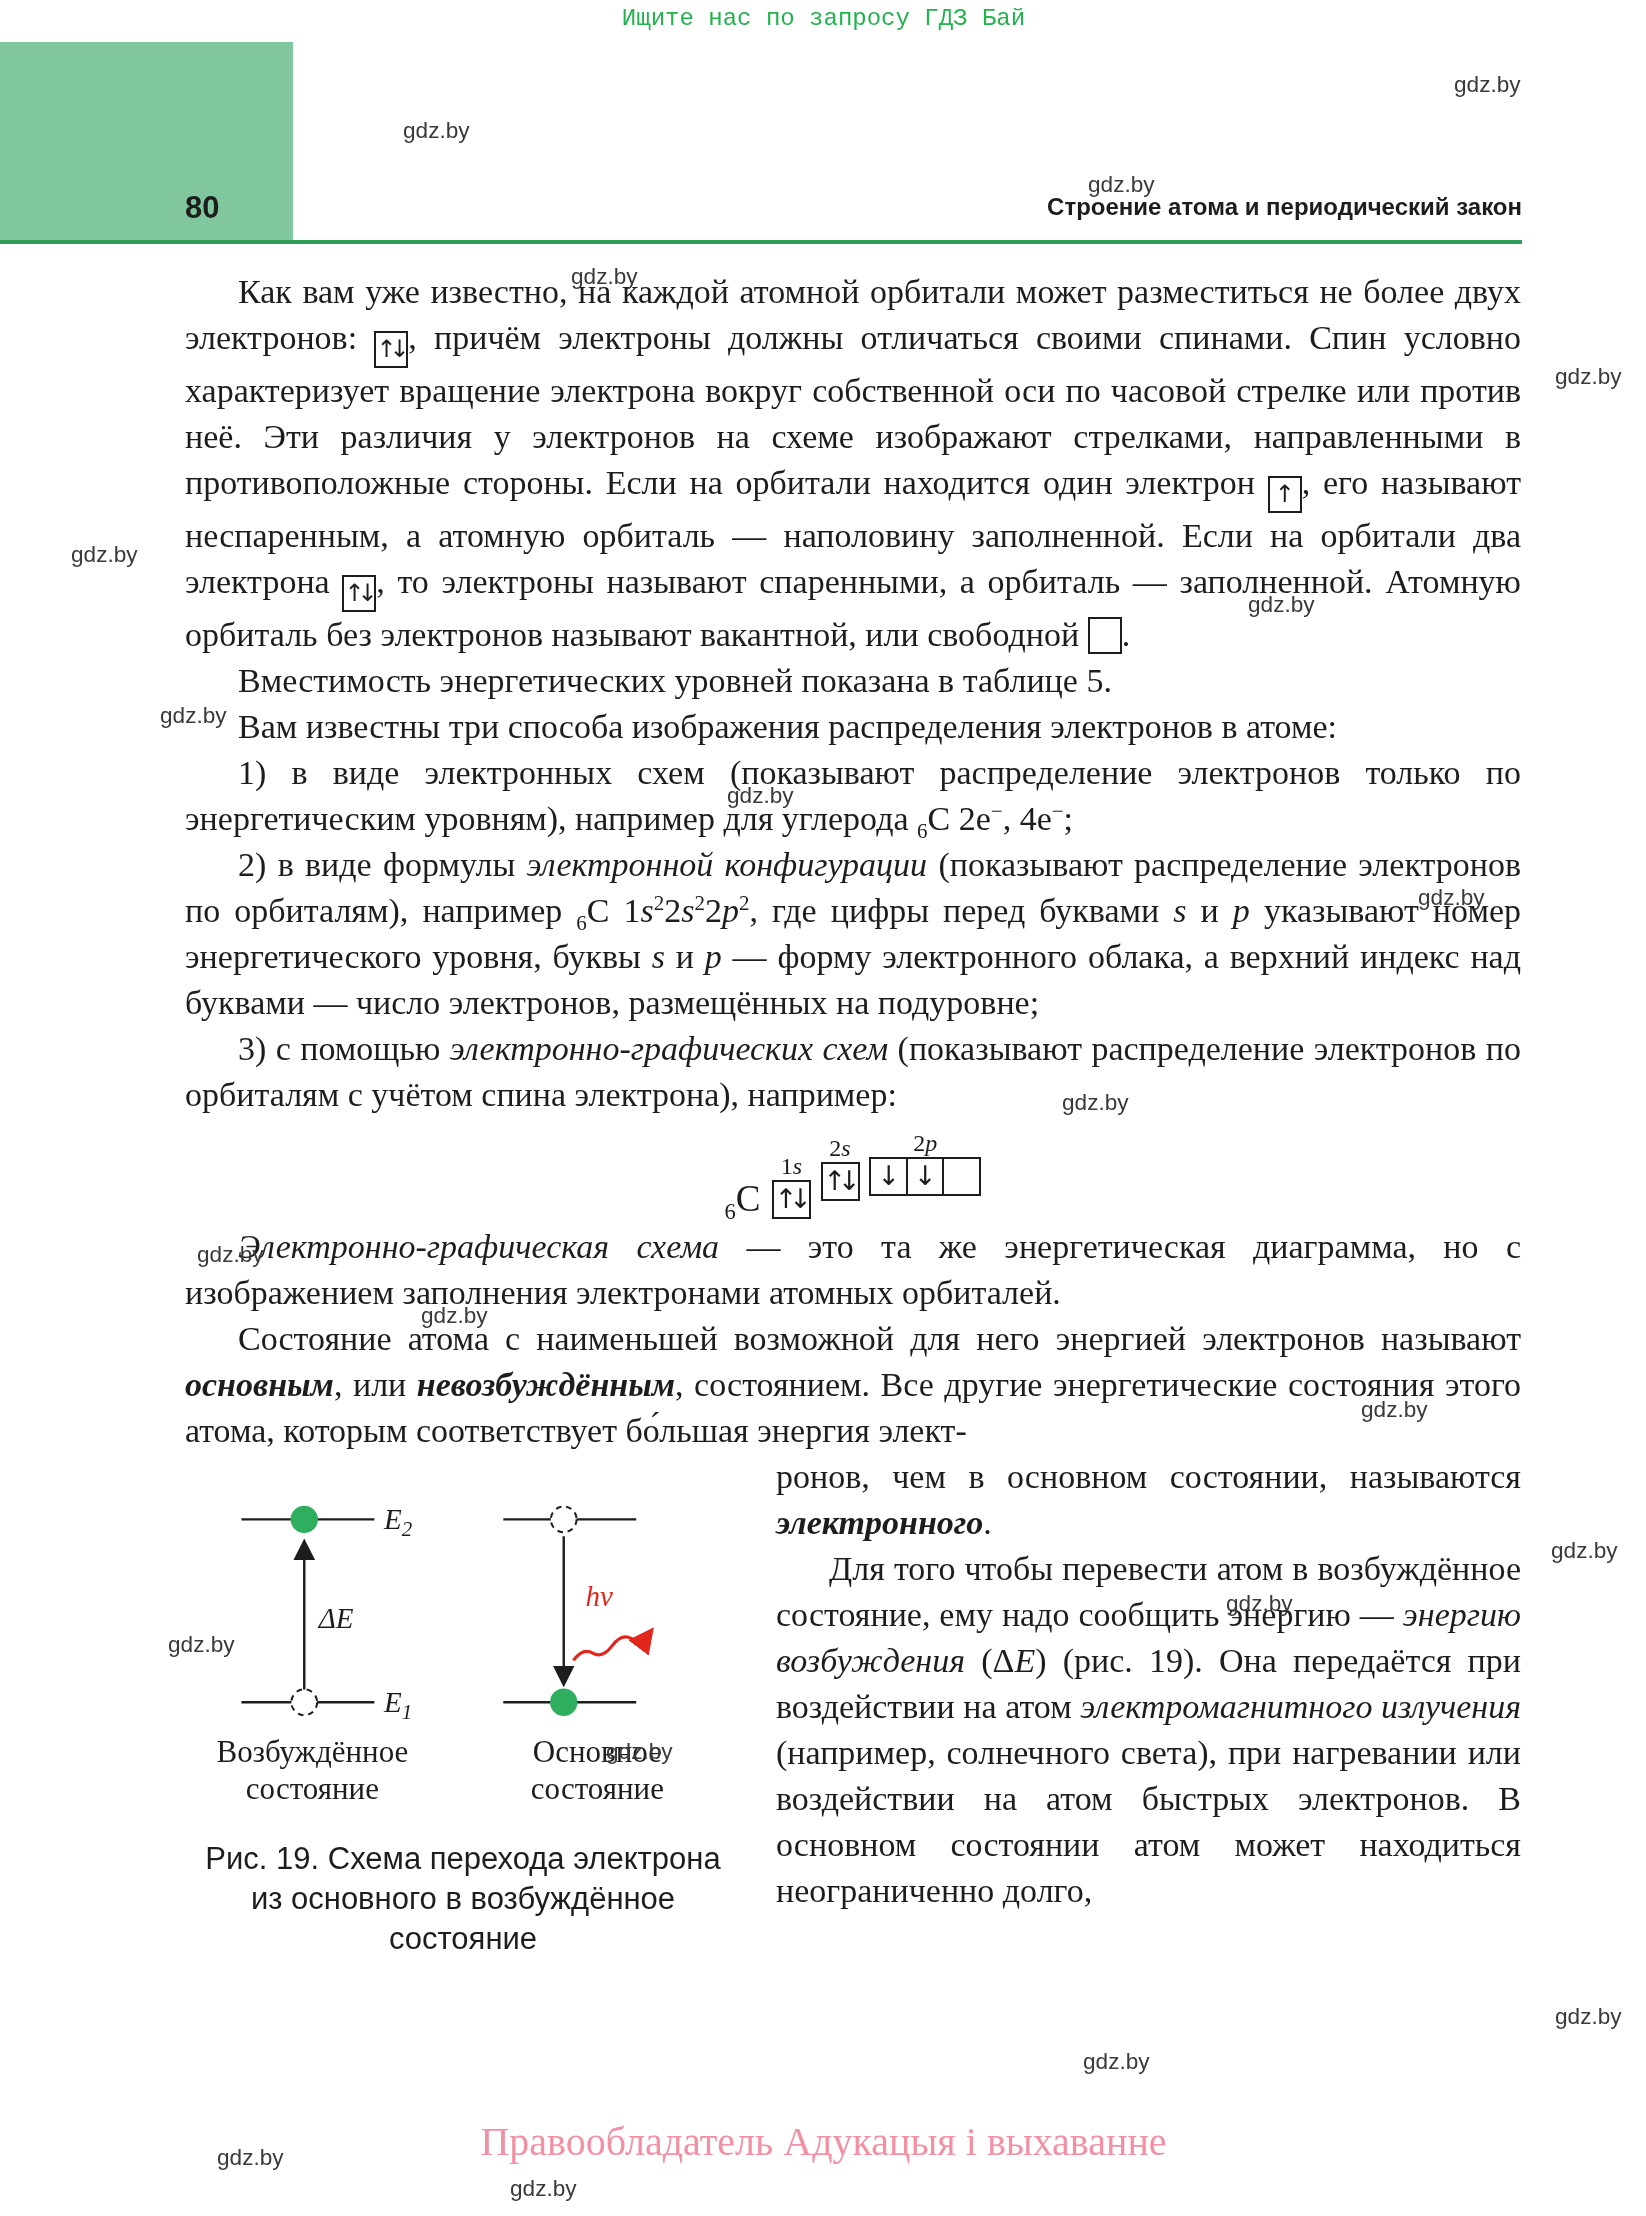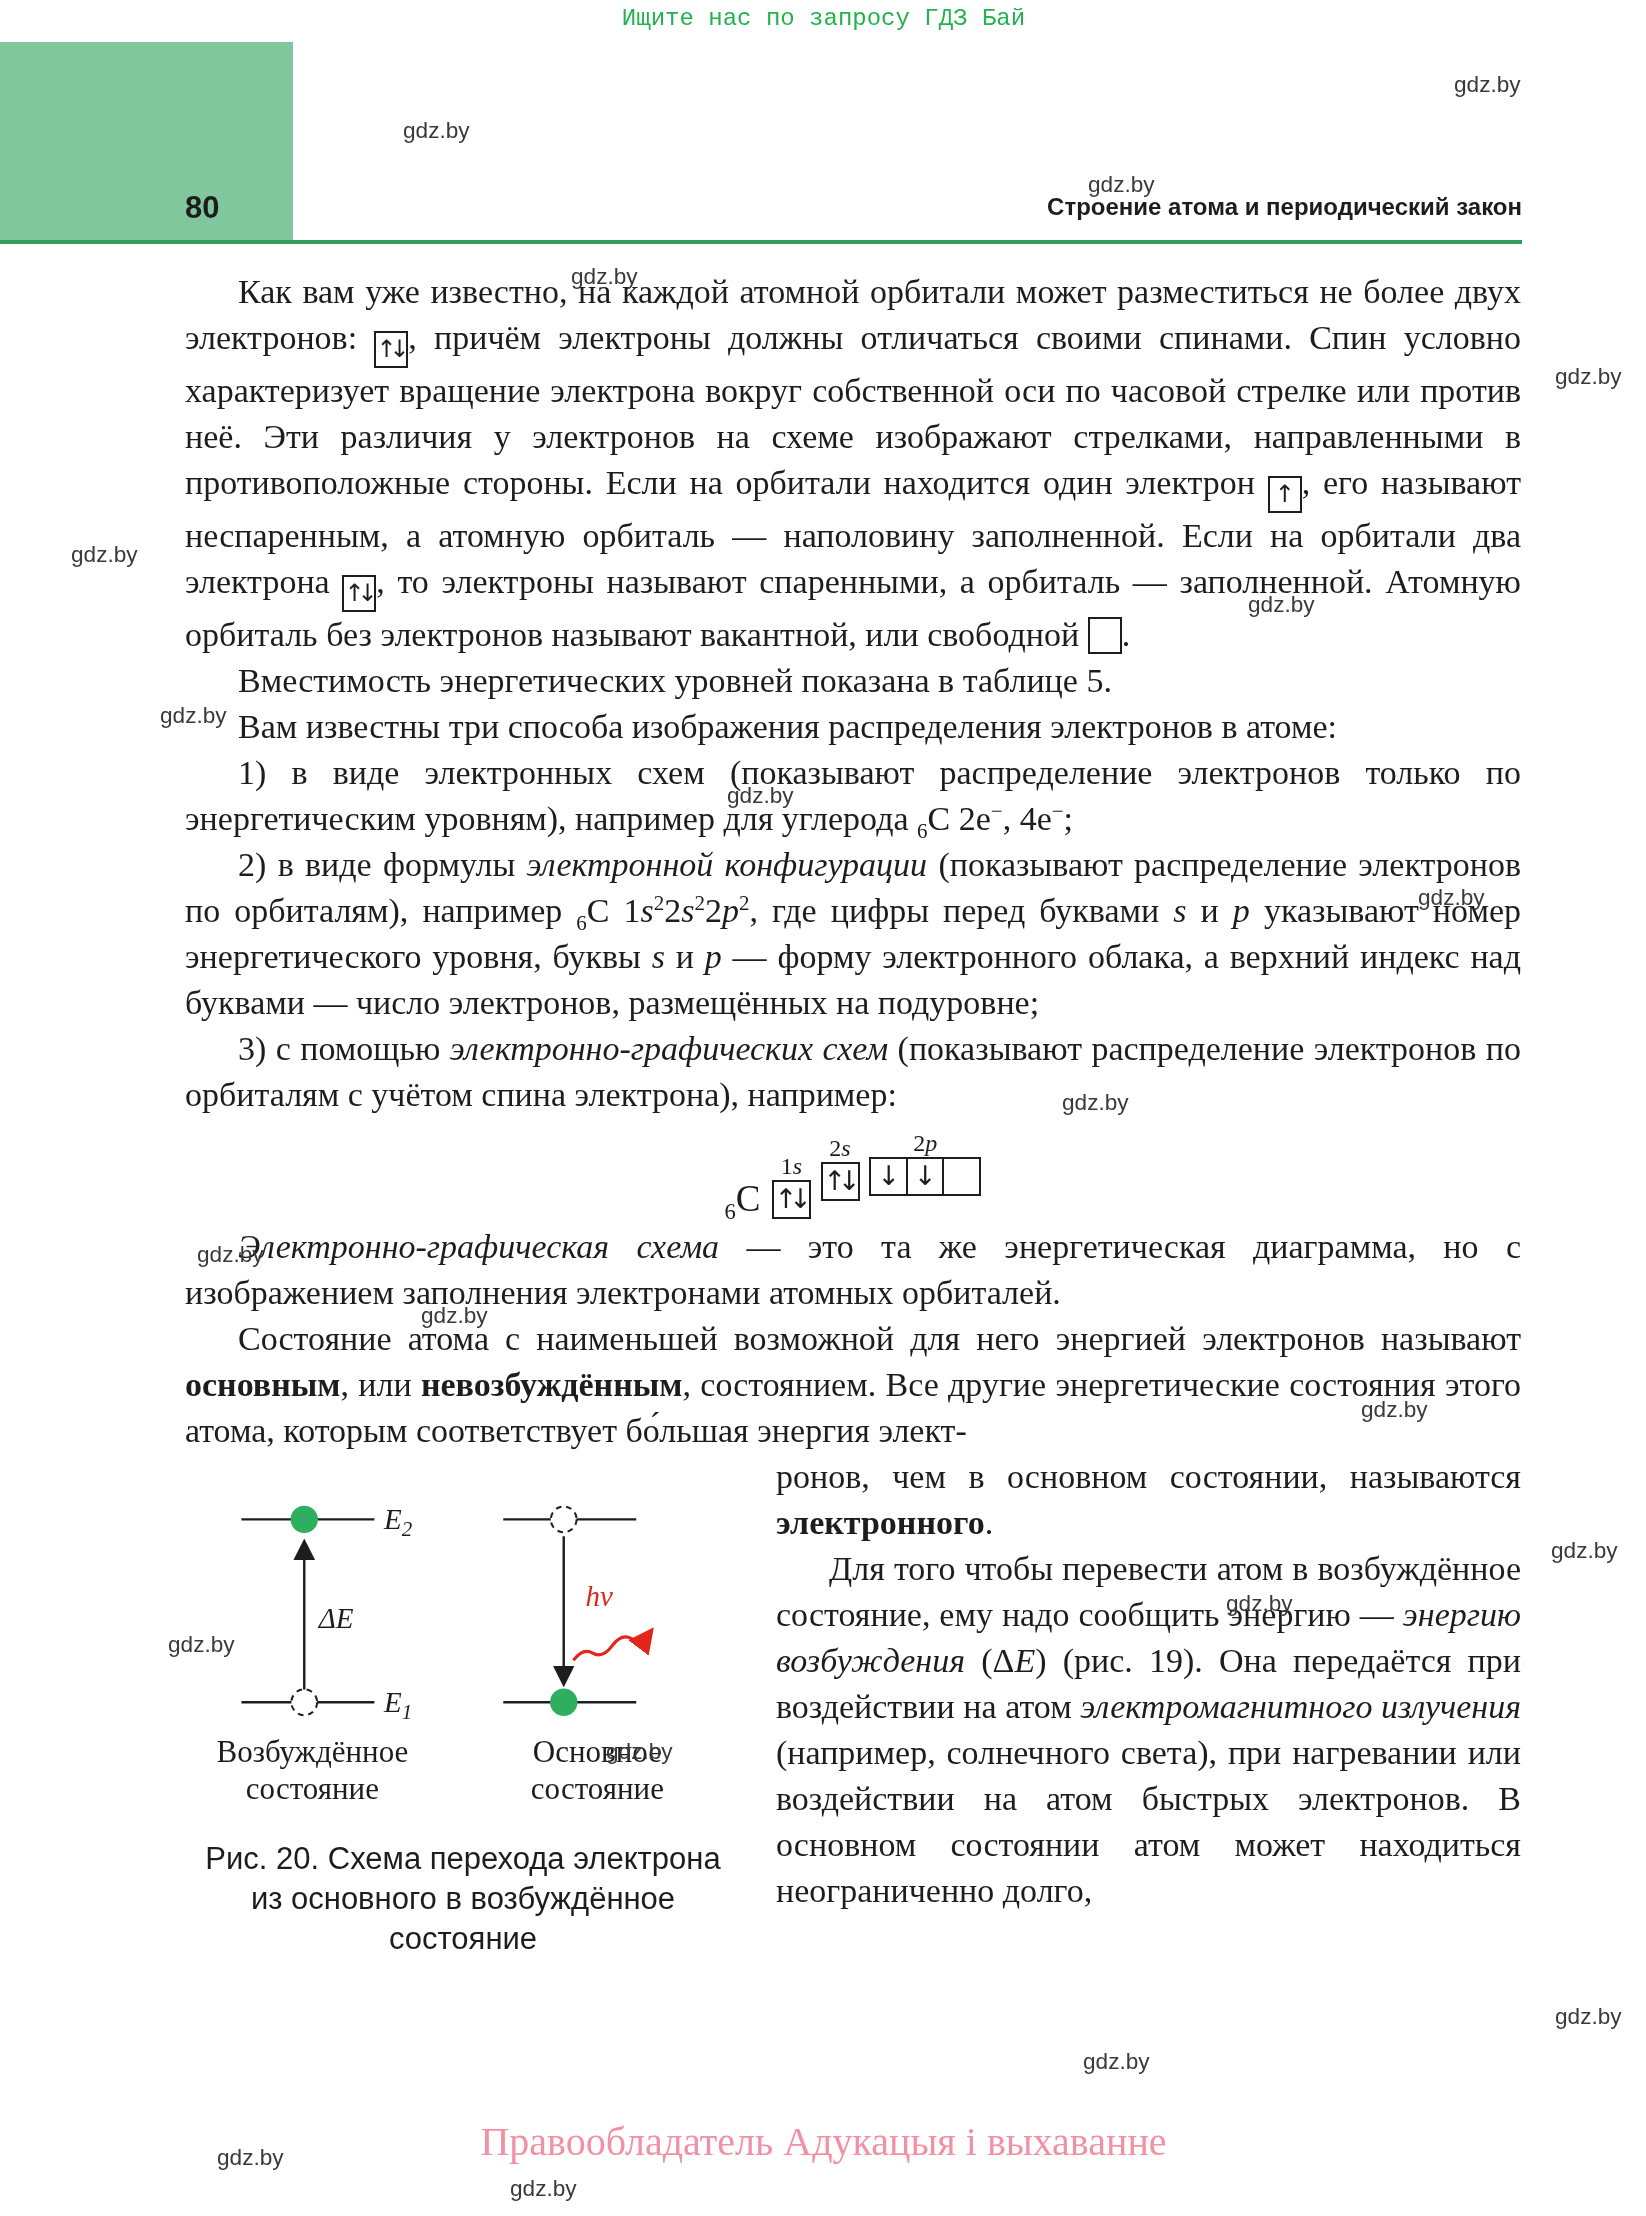--- a/index.html
+++ b/index.html
@@ -11,21 +11,21 @@
   .green-rect{position:absolute;left:0;top:42px;width:293px;height:198px;background:var(--green_rect)}
   .hline{position:absolute;left:0;top:240px;width:1522px;height:4px;background:var(--green_line)}
   .pagenum{position:absolute;left:185px;top:190px;font-family:"Liberation Sans",sans-serif;
            font-weight:bold;font-size:31px}
   .chapter{position:absolute;right:125px;top:193px;font-family:"Liberation Sans",sans-serif;
            font-weight:bold;font-size:24px}
   .content{position:absolute;left:185px;top:269px;width:1336px}
   .para{font-size:34px;line-height:46px;text-align:justify}
   .ind{text-indent:53px}
   .i{font-style:italic}
-  .bi{font-weight:bold}
+  .bi{font-style:italic;font-weight:bold}
   .sup{vertical-align:super;font-size:21px;line-height:0}
   .sub{vertical-align:sub;font-size:21px;line-height:0}
   .obox{display:inline-block;width:34px;height:37px;border:2.4px solid #1d1d1d;text-align:center;
         font-family:"DejaVu Sans",sans-serif;font-size:24px;line-height:32px;vertical-align:-8px;
         text-indent:0;background:#fff}
   .obox.pair{letter-spacing:-0.30em;text-indent:-0.15em}
   .obox.big{width:39px;height:39px;font-size:27px;line-height:34px;vertical-align:0}
   .scheme{display:flex;justify-content:center;align-items:flex-end;margin:13px 0 4.8px;gap:11.3px}
   .selem{font-size:37px;line-height:1;padding-bottom:1.6px}
   .selem .sub{font-size:22.6px}
@@ -141,21 +141,21 @@
           <line x1="470" y1="66" x2="470" y2="248" class="arr" marker-end="url(#ab)"></line>
           <circle cx="470" cy="45" r="16" class="ghost"></circle>
           <circle cx="470" cy="272" r="17" class="edot"></circle>
           <path d="M482,220 q12,-16 24,-9 t24,-9 t24,-9 t24,-9" class="wavy" marker-end="url(#ar)"></path>
           <text x="497" y="152" class="hv">hν</text>
         </svg>
         <div class="capsrow">
           <div class="cap capL">Возбуждённое состояние</div>
           <div class="cap capR">Основное состояние</div>
         </div>
-        <div class="figcap">Рис. 20. Схема перехода электрона из основного в возбуждённое состояние</div>
+        <div class="figcap">Рис. 19. Схема перехода электрона из основного в возбуждённое состояние</div>
       </div>
       <div id="block3" class="rightcol">
           <p class="para"><span>ронов, чем в основном состоянии, называются </span><span class="bi">электронного</span><span>.</span></p>
           <p class="para ind"><span>Для того чтобы перевести атом в возбуждённое состояние, ему надо сообщить энергию — </span><span class="i">энергию возбуждения</span><span> (Δ</span><span class="i">E</span><span>) (рис. 19). Она передаётся при воздействии на атом </span><span class="i">электромагнитного излучения</span><span> (например, солнечного света), при нагревании или воздействии на атом быстрых электронов. В основном состоянии атом может находиться неограниченно долго,</span></p>
         </div>
     </div>
 
   </div>
 
   <div class="pink">Правообладатель Адукацыя і выхаванне</div>

